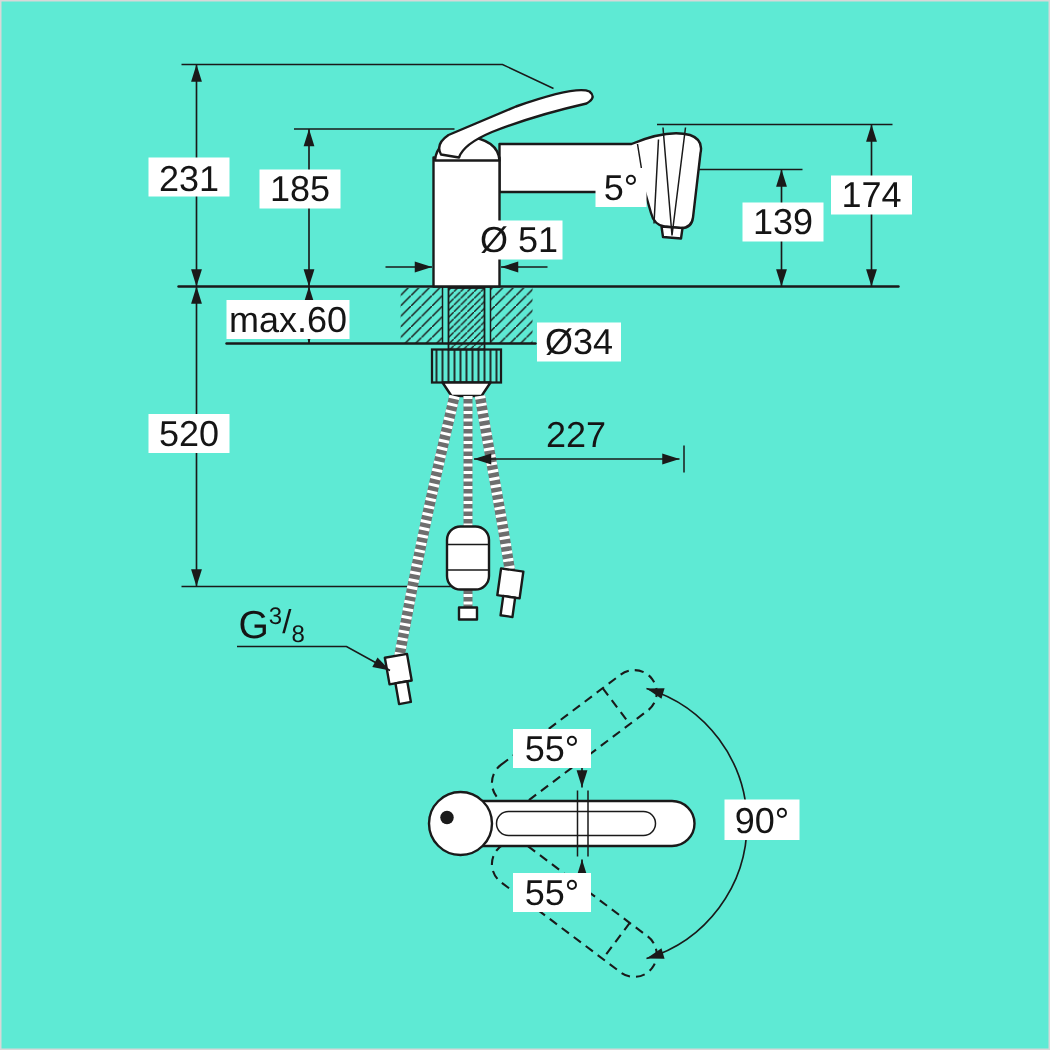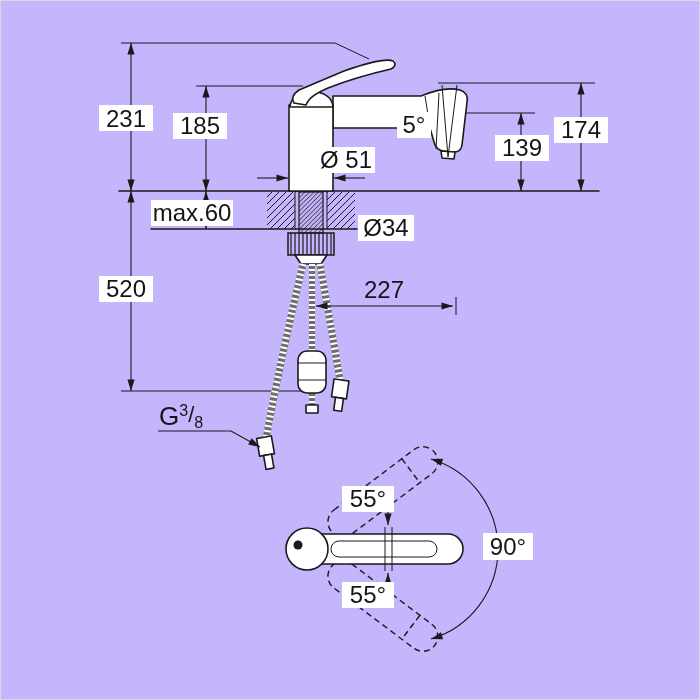--- a/index.html
+++ b/index.html
@@ -1,17 +1,17 @@
 <!DOCTYPE html>
 <html><head>
 <meta charset="utf-8">
 <style>
   html,body{margin:0;padding:0;background:#fff;}
   .canvas{
-    position:relative;width:700px;height:700px;background:#c4b5fd;
+    position:relative;width:700px;height:700px;background:#5eead4;
     border:1px solid #d8d8d8;box-sizing:border-box;
     font-family:"Liberation Sans",sans-serif;
   }
   svg{display:block;}
   text{fill:#151515;font-family:"Liberation Sans",sans-serif;}
   .dimtext{font-size:24px;}
   .obj{stroke:#1a1a1a;stroke-width:1.6;fill:none;stroke-linecap:round;stroke-linejoin:round;}
   .objw{stroke:#1a1a1a;stroke-width:1.6;fill:#fff;stroke-linejoin:round;}
   .thin{stroke:#1a1a1a;stroke-width:1;fill:none;}
   .dim{stroke:#1a1a1a;stroke-width:1.1;fill:none;}

